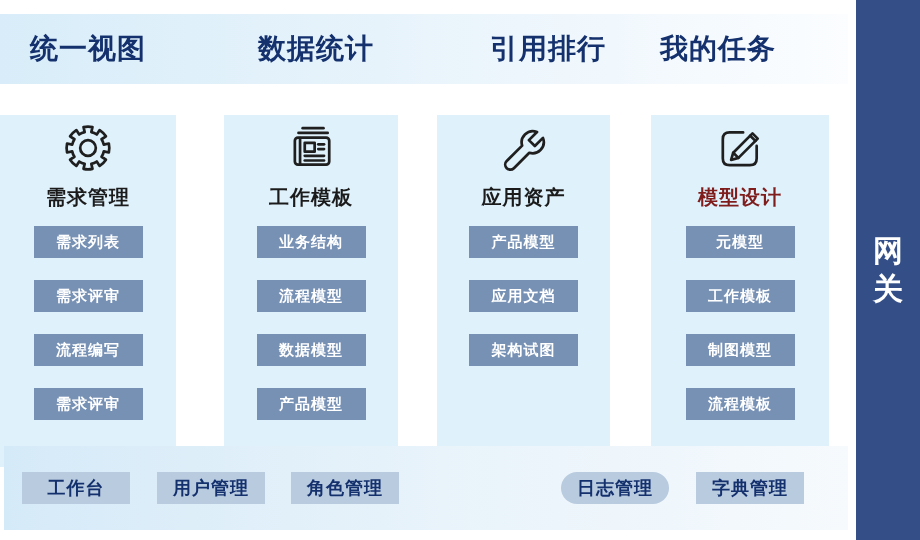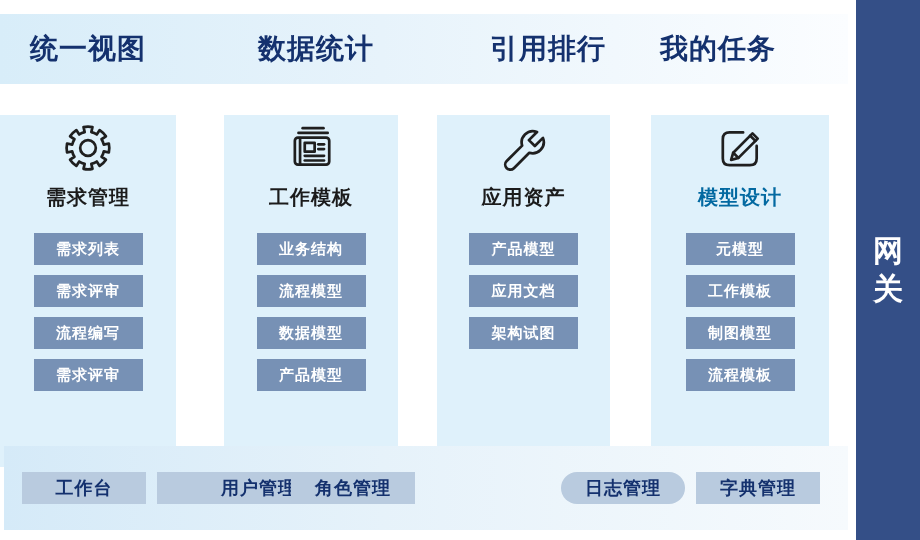--- a/index.html
+++ b/index.html
@@ -28,44 +28,44 @@
   .panel-1{left:0;width:176px;}
   .panel-2{left:224px;width:174px;}
   .panel-3{left:437px;width:173px;align-items:center;}
   .panel-4{left:651px;width:178px;}
   .panel-icon{width:50px;height:50px;margin-top:2px;}
   .panel-icon svg{width:50px;height:50px;display:block;}
   .panel-title{
     margin-top:10px;height:28px;line-height:28px;
     font-size:20px;font-weight:bold;color:#1b1b1b;letter-spacing:1px;white-space:nowrap;
   }
-  .panel-title.blue{color:#0369a1;}
-  .panel-btns{margin-top:22px;display:flex;flex-direction:column;gap:10px;align-items:center;}
+  .panel-title.blue{color:#7f1d1d;}
+  .panel-btns{margin-top:15px;display:flex;flex-direction:column;gap:22px;align-items:center;}
   .pbtn{
     width:109px;height:32px;background:#7791b5;color:#ffffff;
     font-size:15px;font-weight:bold;letter-spacing:1px;
     display:flex;align-items:center;justify-content:center;white-space:nowrap;
   }
   
   .gateway{
     position:absolute;left:856px;top:0;width:64px;height:540px;background:#344f87;
     display:flex;flex-direction:column;align-items:center;justify-content:center;
   }
   .gateway-char{color:#ffffff;font-size:30px;font-weight:bold;line-height:38px;}
   
   .footer-band{
     position:absolute;left:4px;top:446px;width:844px;height:84px;
     background:linear-gradient(90deg,#d5eaf8 0%,#e6f2fa 45%,#f6fafd 100%);
   }
   .fbtn{
-    position:absolute;top:26px;width:124px;height:32px;background:#b9cbdf;
+    position:absolute;top:26px;width:108px;height:32px;background:#b9cbdf;
     color:#14316e;font-size:18px;font-weight:bold;letter-spacing:1px;
     display:flex;align-items:center;justify-content:center;white-space:nowrap;
   }
-  .fbtn-1{left:18px;} .fbtn-2{left:153px;padding-left:40px;} .fbtn-3{left:287px;}
+  .fbtn-1{left:18px;} .fbtn-2{left:153px;} .fbtn-3{left:287px;}
   .fbtn-4{left:422px;} .fbtn-5{left:557px;border-radius:16px;} .fbtn-6{left:692px;}
   .icon-stroke{fill:none;stroke:#1f1f1f;stroke-width:2.6;stroke-linecap:round;stroke-linejoin:round;}
 </style>
 </head>
 <body>
 
 <div class="stage">
 
   <div class="header-band">
     <div class="tab tab-1">统一视图</div>

